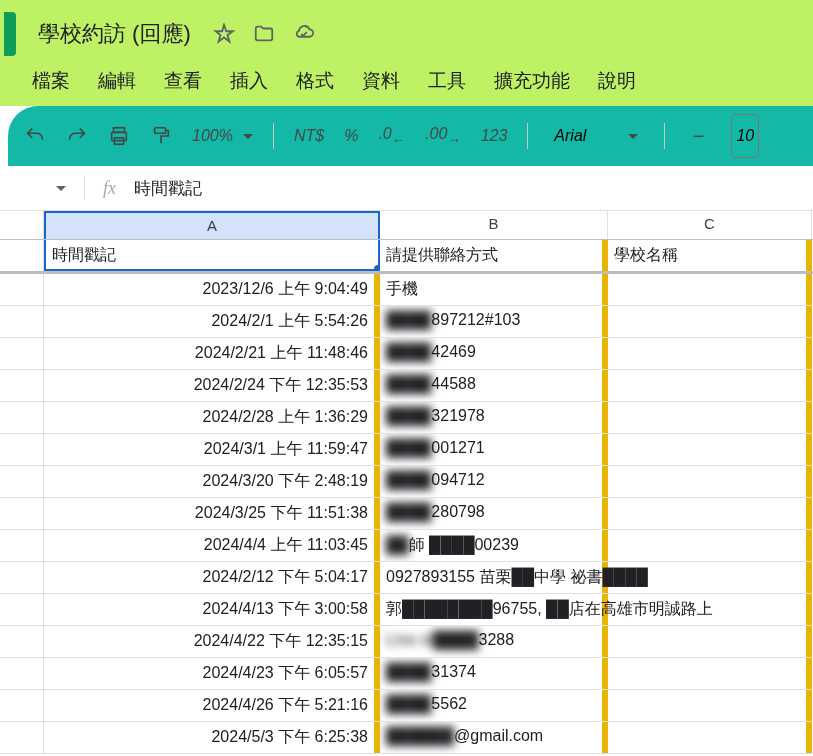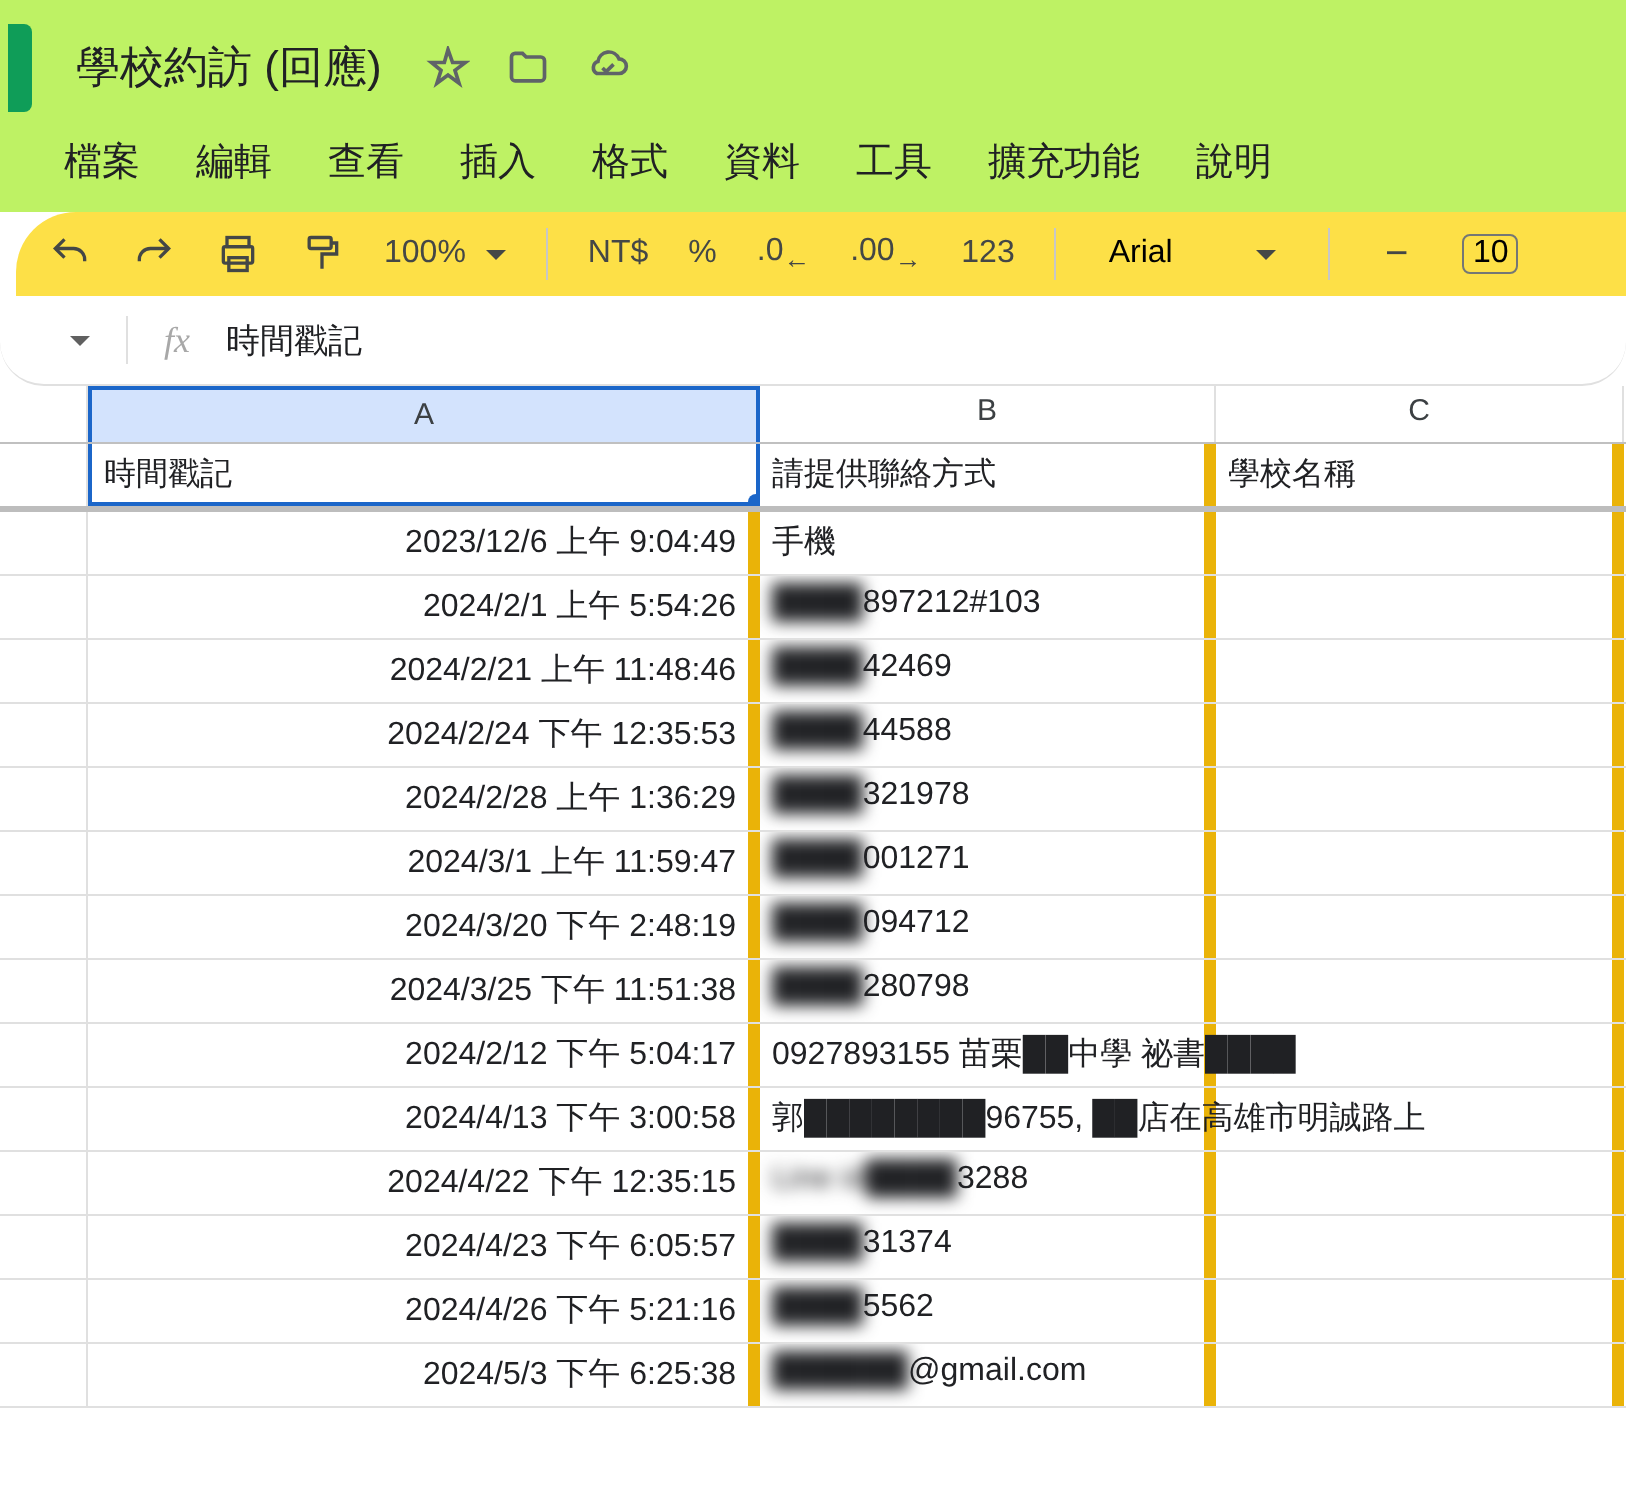--- a/index.html
+++ b/index.html
@@ -8,31 +8,31 @@
 .header { background: #bef264; padding: 8px 0 0 0; }
 .title-row { display: flex; align-items: center; padding: 4px 16px 8px 4px; gap: 14px; }
 .logo-edge { width: 12px; height: 44px; background: #0f9d58; border-radius: 0 4px 4px 0; }
 .doc-title { font-size: 22px; color: #202124; padding-left: 8px; }
 .title-icons { display: flex; gap: 18px; margin-left: 8px; }
 .title-icon { width: 22px; height: 22px; fill: none; stroke: #5f6368; stroke-width: 2; }
 
 .menu-row { display: flex; gap: 28px; padding: 4px 8px 12px 32px; }
 .menu-item { font-size: 19px; color: #202124; cursor: pointer; }
 
-.toolbar { background: #fde047; border-radius: 30px 0 0 0; margin-left: 8px; padding: 8px 16px; display: flex; align-items: center; gap: 20px; }
+.toolbar { background: #14b8a6; border-radius: 30px 0 0 0; margin-left: 8px; padding: 8px 16px; display: flex; align-items: center; gap: 20px; font-style: italic; }
 .tool-icon { width: 22px; height: 22px; fill: none; stroke: #444746; stroke-width: 1.8; cursor: pointer; }
 .zoom-group { display: flex; align-items: center; gap: 10px; color: #444746; font-size: 16px; }
 .dropdown-arrow { width: 0; height: 0; border-left: 5px solid transparent; border-right: 5px solid transparent; border-top: 5px solid #444746; }
 .divider { width: 1px; height: 26px; background: #c7c7c7; }
 .fmt-btn { color: #444746; font-size: 16px; cursor: pointer; }
 .font-select { display: flex; align-items: center; gap: 42px; padding: 0 6px; }
 .minus-btn { width: 26px; height: 26px; display: flex; align-items: center; justify-content: center; color: #444746; font-size: 20px; }
-.fontsize-box { width: 28px; height: 20px; border: 1px solid #747775; border-radius: 4px; display: flex; align-items: center; justify-content: center; font-size: 16px; }
-
-.fx-row { display: flex; align-items: center; padding: 10px 8px 10px 35px; gap: 18px; border-bottom: 1px solid #e0e0e0; border-radius: 22px; }
+.fontsize-box { width: 28px; height: 44px; border: 1px solid #747775; border-radius: 4px; display: flex; align-items: center; justify-content: center; font-size: 16px; }
+
+.fx-row { display: flex; align-items: center; padding: 10px 8px 10px 56px; gap: 18px; border-bottom: 1px solid #e0e0e0; }
 .fx-arrow { width: 0; height: 0; border-left: 5px solid transparent; border-right: 5px solid transparent; border-top: 5px solid #606060; }
 .fx-divider { width: 1px; height: 24px; background: #e0e0e0; }
 .fx-symbol { font-style: italic; color: #a8a8a8; font-size: 18px; font-family: serif; }
 .fx-text { color: #202124; font-size: 17px; }
 
 .grid { position: relative; }
 .col-headers { display: flex; background: #fff; border-bottom: 1px solid #c0c0c0; }
 .corner { width: 44px; height: 28px; border-right: 1px solid #e0e0e0; }
 .col-header { text-align: center; font-size: 15px; color: #3c4043; border-right: 1px solid #e0e0e0; padding: 4px 0; background: #fff; }
 .col-a { width: 336px; background: #d3e3fd !important; border: 2px solid #1b66c9; border-bottom: none; position: relative; }
@@ -190,20 +190,26 @@
         <div class="cell cell-c"></div>
       </div>
       <div class="row">
         <div class="row-num"></div>
         <div class="cell cell-a">2024/3/25 下午 11:51:38</div>
         <div class="cell cell-b"><span class="blur">████</span><span>280798</span></div>
         <div class="cell cell-c"></div>
       </div>
       <div class="row">
         <div class="row-num"></div>
+        <div class="cell cell-a">2024/4/4 上午 11:03:45</div>
+        <div class="cell cell-b"><span class="blur">██</span><span>師 ████</span><span>00239</span></div>
+        <div class="cell cell-c"></div>
+      </div>
+      <div class="row">
+        <div class="row-num"></div>
         <div class="cell cell-a">2024/2/12 下午 5:04:17</div>
         <div class="cell cell-b overflow">0927893155 苗栗██中學 祕書████</div>
         <div class="cell cell-c"></div>
       </div>
       <div class="row">
         <div class="row-num"></div>
         <div class="cell cell-a">2024/4/13 下午 3:00:58</div>
         <div class="cell cell-b overflow">郭████████96755, ██店在高雄市明誠路上</div>
         <div class="cell cell-c"></div>
       </div>

